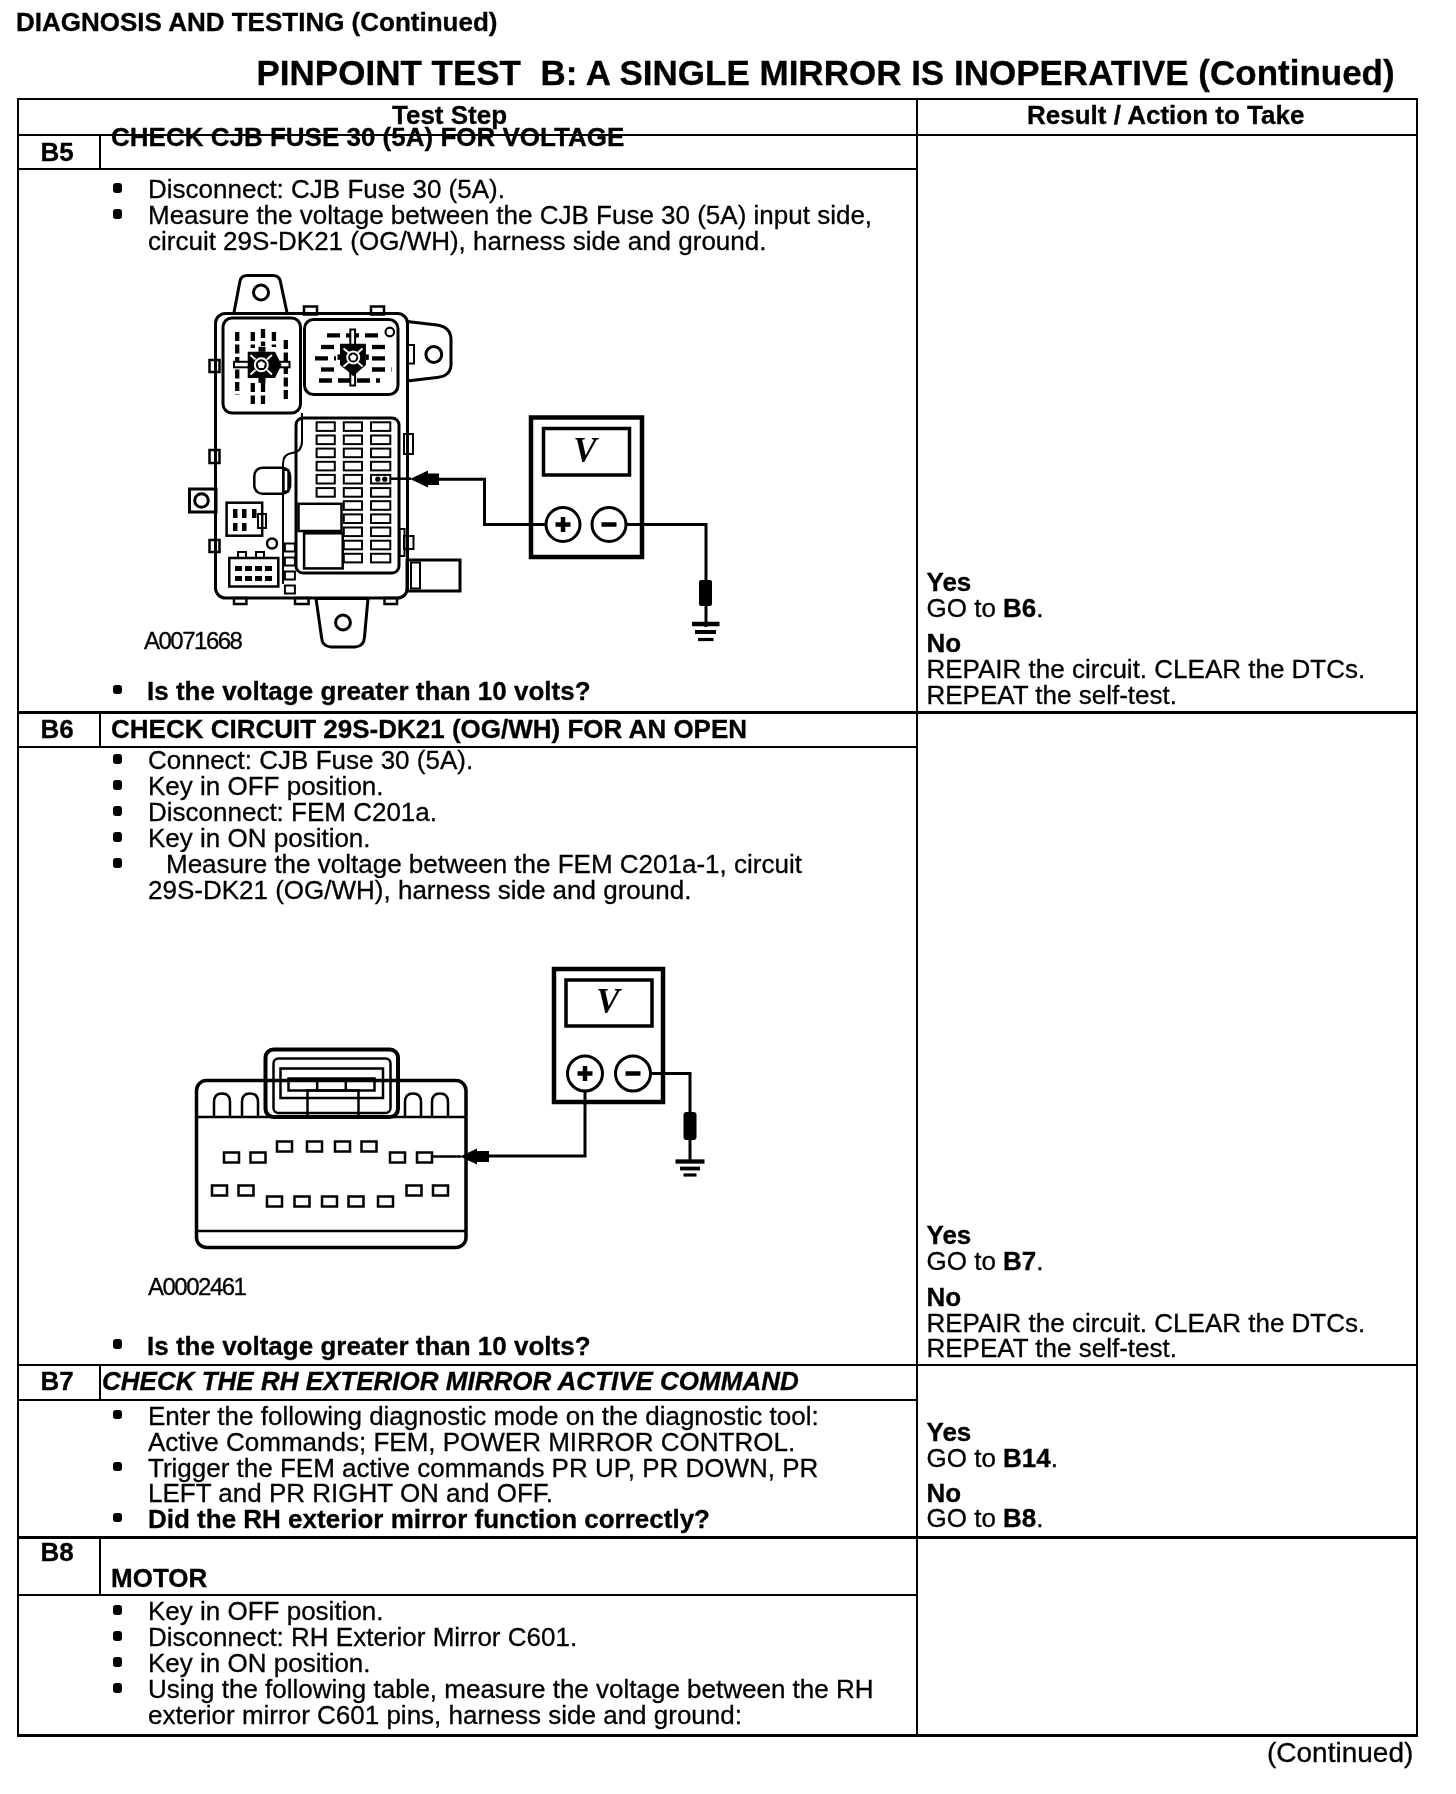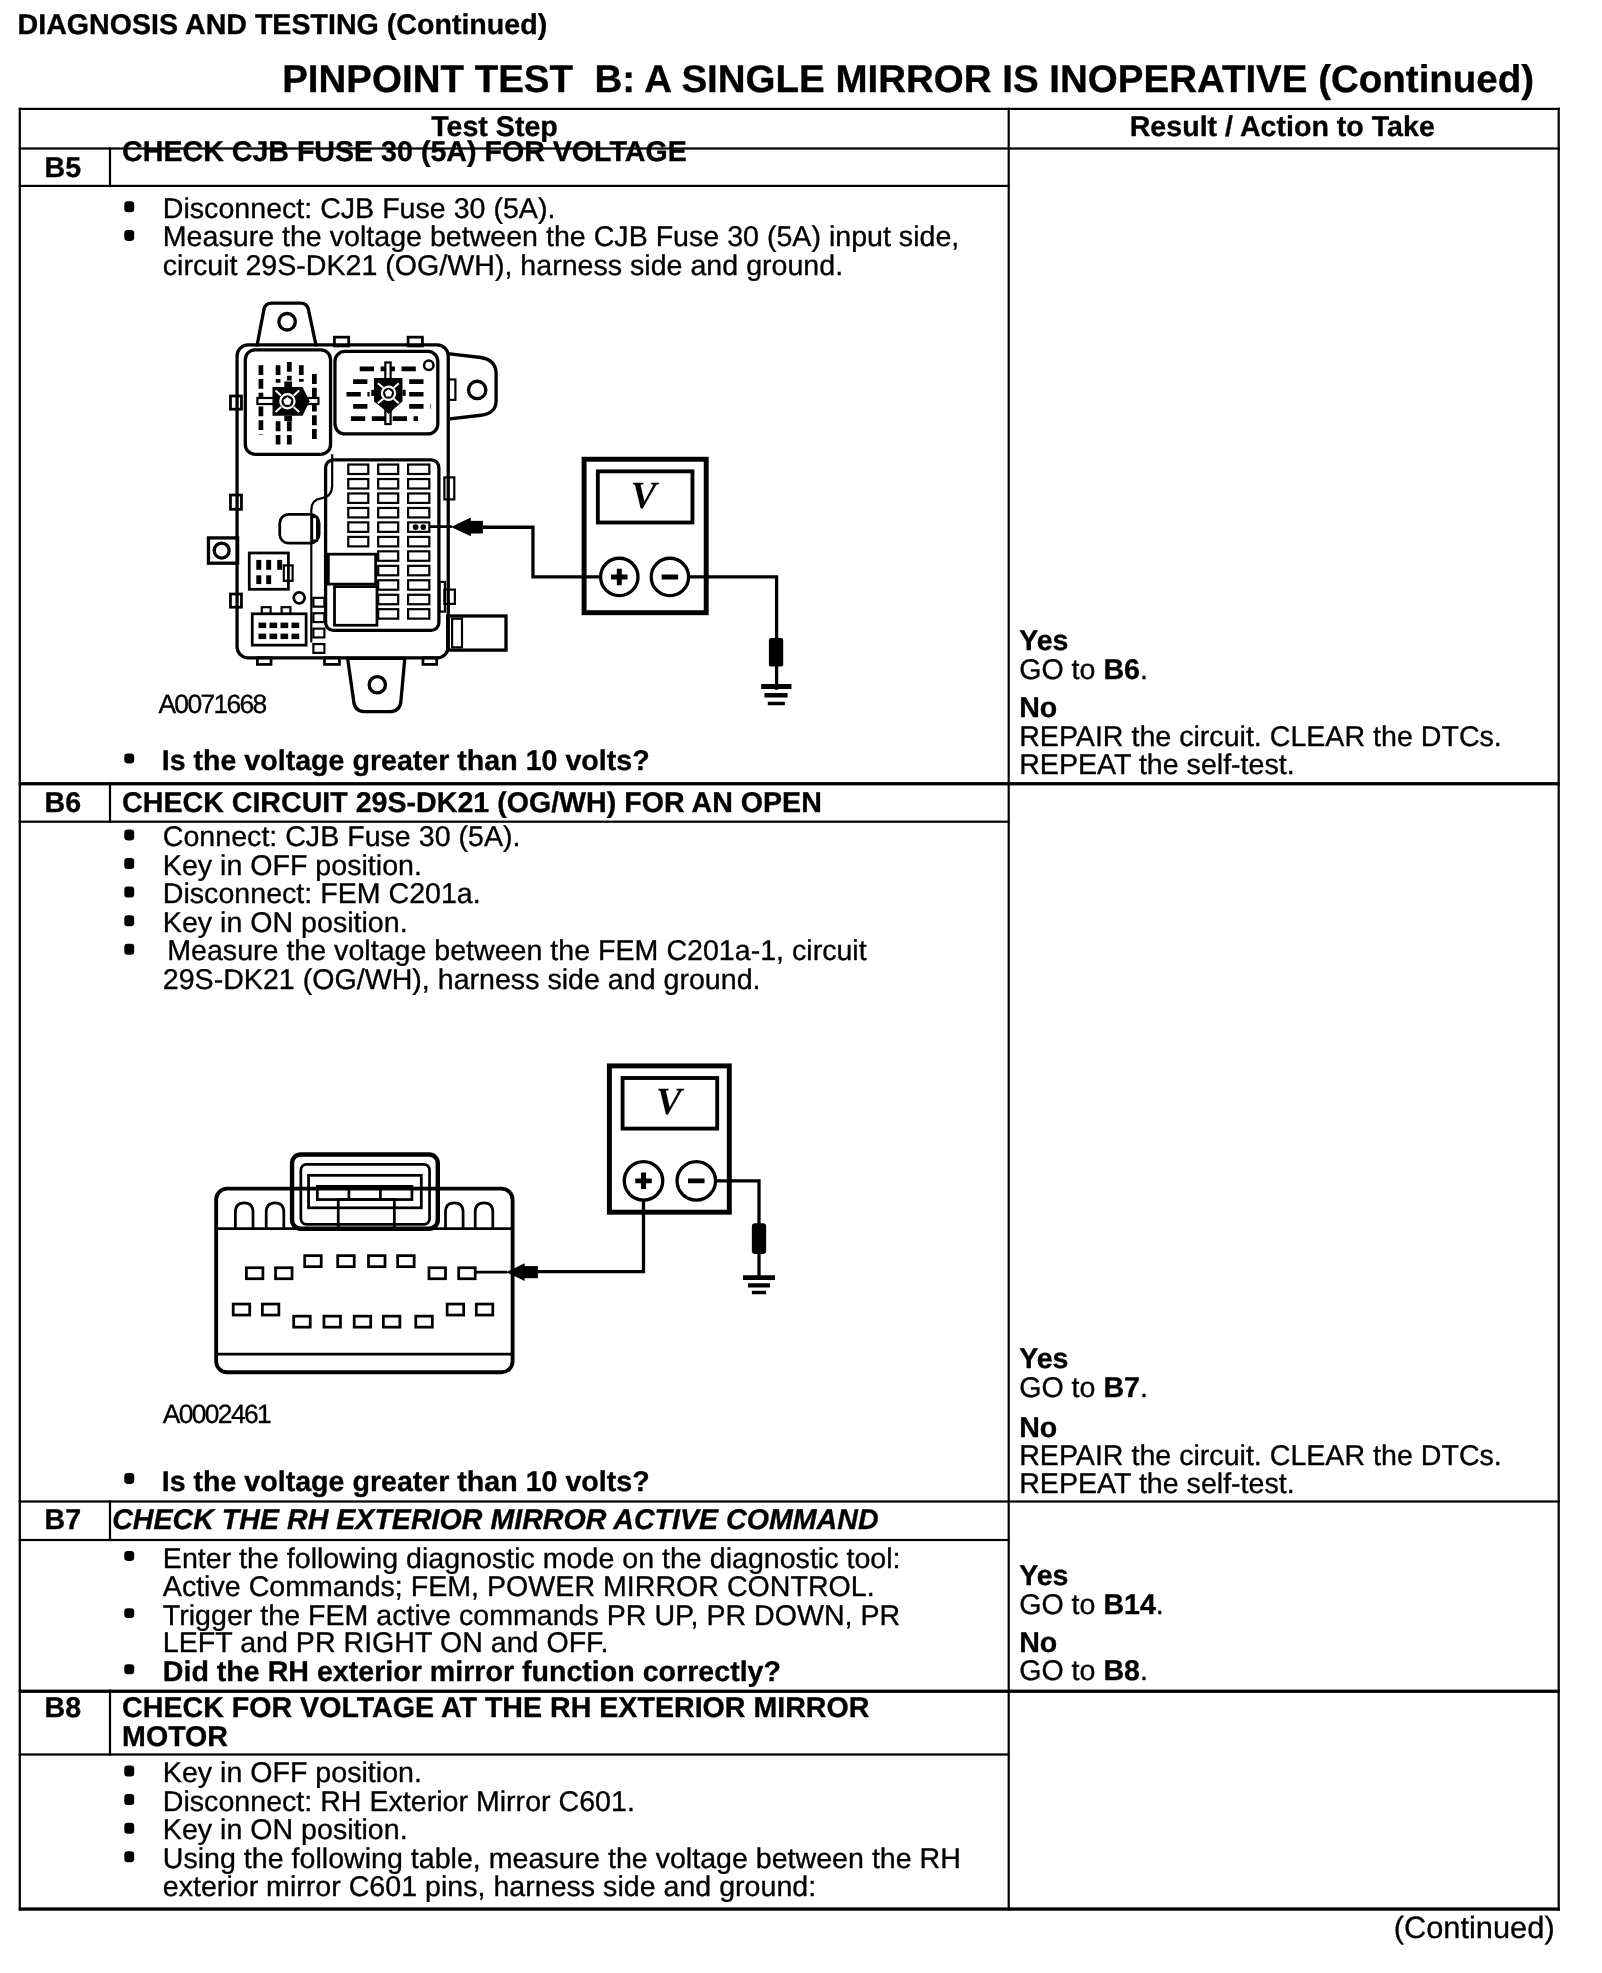--- a/index.html
+++ b/index.html
@@ -90,21 +90,21 @@
 <div class="bu" style="left:112.5px;top:780px;"></div>
 <div class="t" style="left:148px;top:773px;">Key in OFF position.</div>
 
 <div class="bu" style="left:112.5px;top:806px;"></div>
 <div class="t" style="left:148px;top:799px;">Disconnect: FEM C201a.</div>
 
 <div class="bu" style="left:112.5px;top:832px;"></div>
 <div class="t" style="left:148px;top:825px;">Key in ON position.</div>
 
 <div class="bu" style="left:112.5px;top:858px;"></div>
-<div class="t" style="left:152px;top:851px;">Measure the voltage between the FEM C201a-1, circuit</div>
+<div class="t" style="left:166px;top:851px;">Measure the voltage between the FEM C201a-1, circuit</div>
 <div class="t" style="left:148px;top:877px;">29S-DK21 (OG/WH), harness side and ground.</div>
 
 <div class="lab" style="left:148px;top:1275px;">A0002461</div>
 
 <div class="bu" style="left:112.5px;top:1339px;"></div>
 
 <div class="t b" style="left:147px;top:1332.7px;">Is the voltage greater than 10 volts?</div>
 
 <div class="t b" style="left:926.5px;top:1222px;">Yes</div>
 <div class="t" style="left:926.5px;top:1248px;">GO to <span class="b">B7</span>.</div>
@@ -129,21 +129,20 @@
 <div class="t b" style="left:148px;top:1505.5px;">Did the RH exterior mirror function correctly?</div>
 
 <div class="t b" style="left:926.5px;top:1419px;">Yes</div>
 <div class="t" style="left:926.5px;top:1445px;">GO to <span class="b">B14</span>.</div>
 
 <div class="t b" style="left:926.5px;top:1480px;">No</div>
 <div class="t" style="left:926.5px;top:1505px;">GO to <span class="b">B8</span>.</div>
 
 <div class="t b" style="left:40.5px;top:1538.5px;">B8</div>
 
-<div class="t b" style="left:111px;top:1538.5px;">CHECK FOR VOLTAGE AT THE RH EXTERIOR MIRROR</div>
 
 <div class="t b" style="left:111px;top:1564.5px;">MOTOR</div>
 
 <div class="bu" style="left:112.5px;top:1605px;"></div>
 <div class="t" style="left:148px;top:1598px;">Key in OFF position.</div>
 
 <div class="bu" style="left:112.5px;top:1631px;"></div>
 <div class="t" style="left:148px;top:1624px;">Disconnect: RH Exterior Mirror C601.</div>
 
 <div class="bu" style="left:112.5px;top:1657px;"></div>

